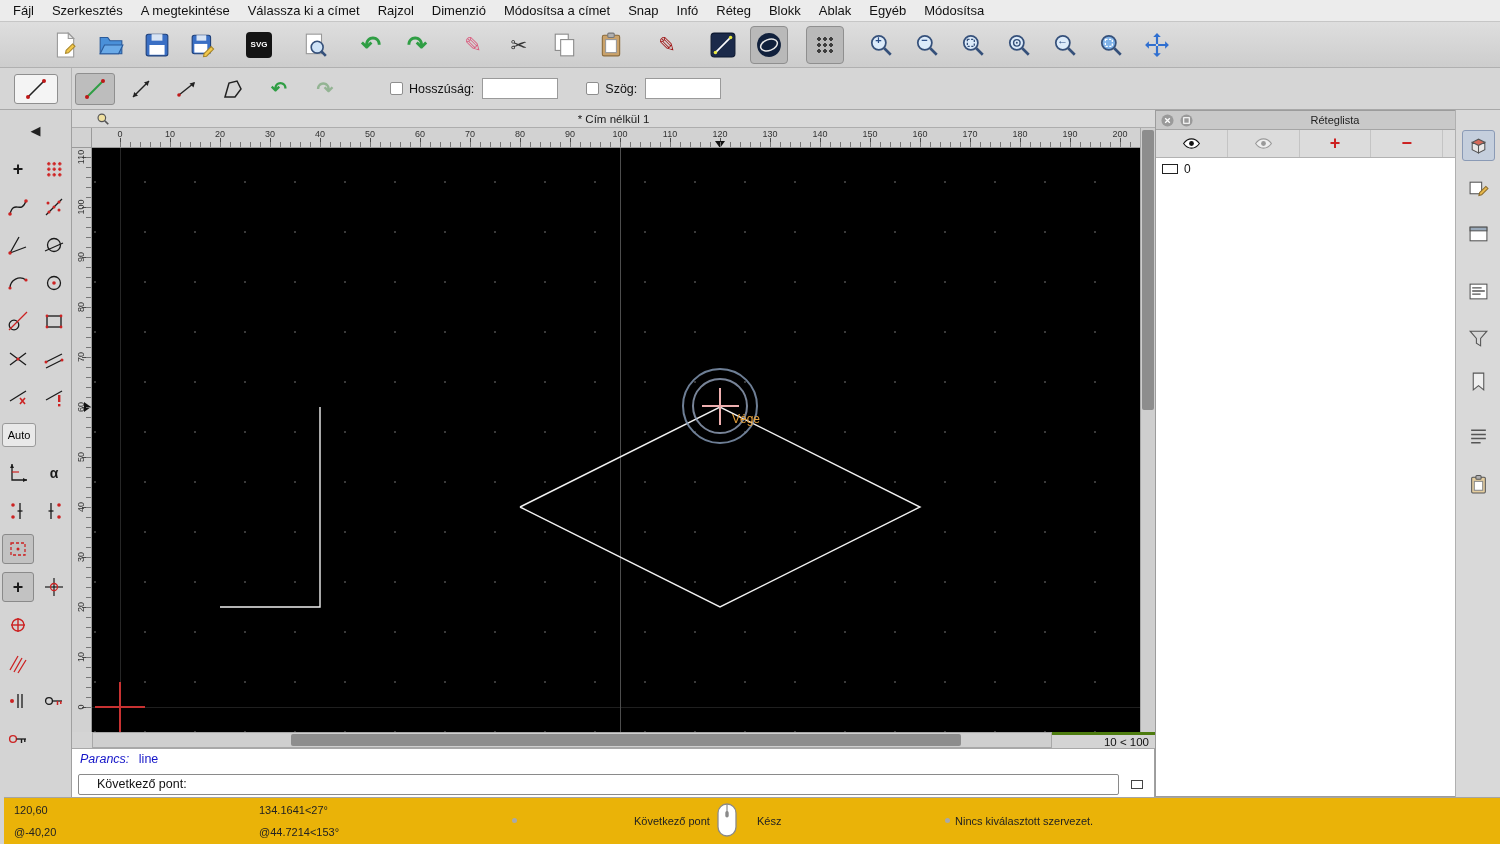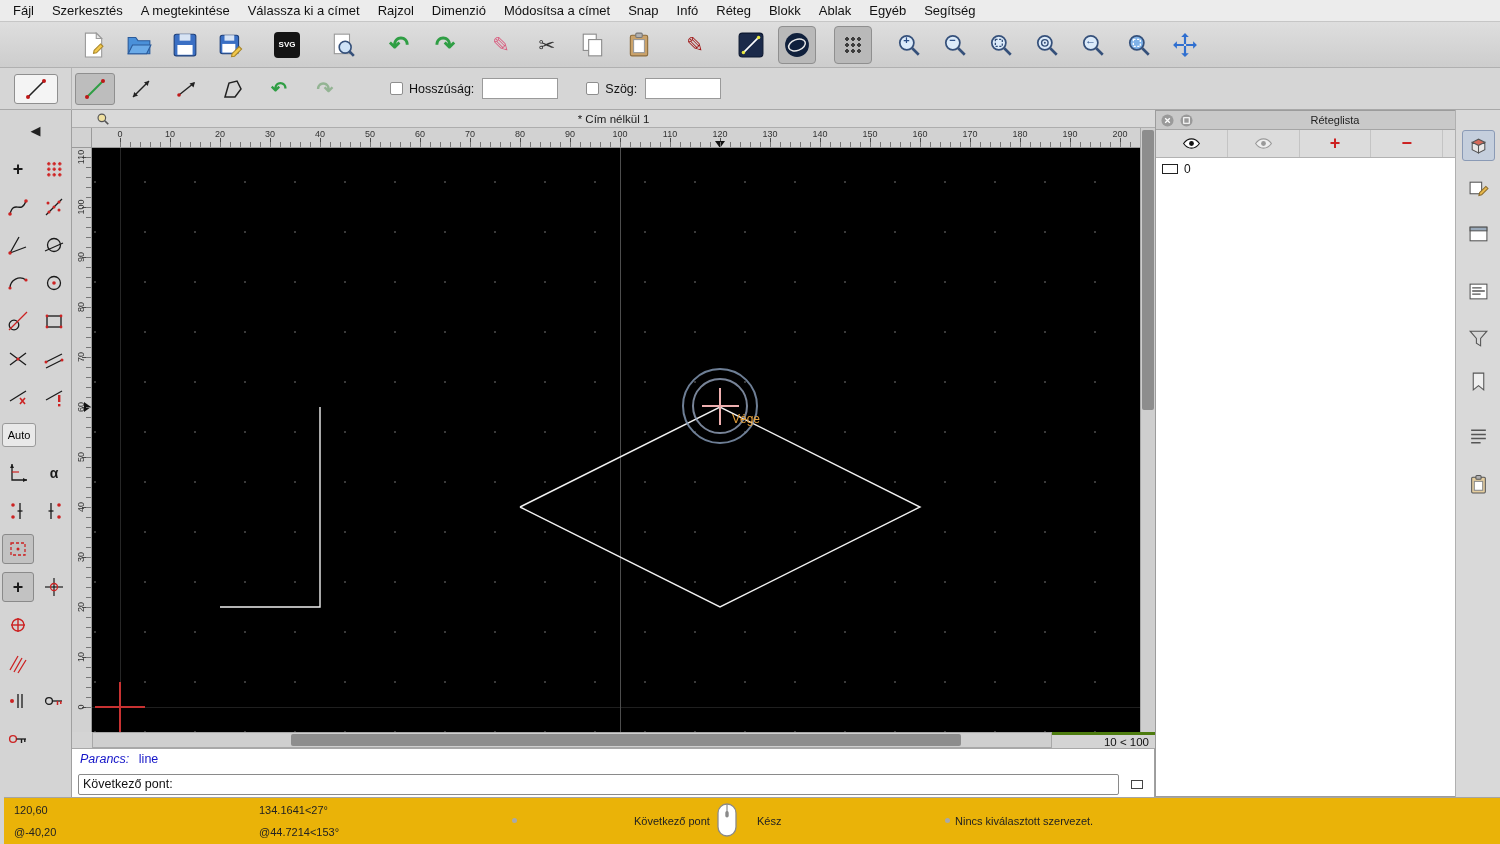--- a/index.html
+++ b/index.html
@@ -4,21 +4,21 @@
 <style>
 *{margin:0;padding:0;box-sizing:border-box;font-family:"Liberation Sans",sans-serif}
 body{background:#888}
 #app{position:relative;width:1500px;height:844px;background:#d4d4d4;overflow:hidden}
 
 
 .menubar{position:absolute;left:0;top:0;width:1500px;height:22px;background:#ececec;border-bottom:1px solid #c6c6c6;display:flex;align-items:center;padding-left:4px}
 .mi{padding:0 9px;font-size:13px;color:#111;white-space:nowrap}
 
 
-.toolbar1{position:absolute;left:0;top:22px;width:1500px;height:46px;background:linear-gradient(#dedede,#cdcdcd);border-bottom:1px solid #b0b0b0;display:flex;align-items:center;padding-left:70px}
+.toolbar1{position:absolute;left:0;top:22px;width:1500px;height:46px;background:linear-gradient(#dedede,#cdcdcd);border-bottom:1px solid #b0b0b0;display:flex;align-items:center;padding-left:42px}
 .tb{width:38px;height:38px;margin:0 4px;display:flex;align-items:center;justify-content:center;border-radius:4px;flex:none}
 .tb.pressed{background:#b9b9b9;border:1px solid #8f8f8f}
 .tsp{width:10px;flex:none}
 .g{line-height:1;display:inline-block}
 .g.green{color:#2f9e44;font-size:24px;font-weight:bold}
 .g.greendis{color:#93b493;font-size:20px;font-weight:bold}
 .g.cut{color:#333;font-size:20px}
 .g.pinkpen{color:#d95f80;font-size:21px}
 .g.redpen{color:#a01818;font-size:21px}
 .svgbadge{width:26px;height:26px;background:#141414;border-radius:4px;color:#fff;font-size:8px;font-weight:bold;display:flex;align-items:center;justify-content:center}
@@ -79,21 +79,21 @@
 .gridstatus{position:absolute;left:980px;top:622px;width:103px;height:16px;background:#d4d4d4;border-top:3px solid #4d7c0f;font-size:11.5px;color:#111;text-align:right;padding-right:6px;line-height:15px}
 .vscroll{position:absolute;left:1068px;top:18px;width:15px;height:604px;background:#cfcfcf;border-left:1px solid #a8a8a8}
 .vthumb{position:absolute;left:1px;top:2px;width:12px;height:280px;background:#8d8d8d;border-radius:2px}
 
 
 .cmdarea{position:absolute;left:72px;top:748px;width:1083px;height:49px;background:#fff;border-top:1px solid #a8a8a8;border-right:1px solid #a0a0a0}
 .cmdline{height:22px;padding:3px 0 0 8px;font-size:12.5px}
 .cmdprompt{color:#1515c8;font-style:italic}
 .cmdval{color:#1515c8;margin-left:6px}
 .cmdrow{display:flex;align-items:center;height:26px;padding:0 6px}
-.cmd-input{flex:1;height:21px;border:1px solid #8a8a8a;border-radius:2px;background:#fff;font-size:12.5px;padding:0 4px;color:#111}
+.cmd-input{flex:1;height:21px;border:1px solid #8a8a8a;border-radius:2px;background:#fff;font-size:12.5px;padding:0 18px;color:#111}
 .cmdbtn{width:22px;height:18px;margin-left:7px;display:flex;align-items:center;justify-content:center;flex:none}
 .cmdbtn i{display:block;width:12px;height:9px;border:1.5px solid #444}
 
 
 .layerpanel{position:absolute;left:1155px;top:110px;width:360px;height:687px;background:#fff;border:1px solid #9c9c9c}
 .lphead{height:19px;background:#c9c9c9;border-bottom:1px solid #a5a5a5;position:relative;text-align:center;font-size:11px;color:#222;line-height:18px}
 .lphead .hic{position:absolute;top:3px}
 .lptools{height:28px;background:#dcdcdc;border-bottom:1px solid #b2b2b2;display:flex}
 .lpt{flex:1;display:flex;align-items:center;justify-content:center;border-right:1px solid #c4c4c4}
 .lpt:last-child{border-right:none}
@@ -128,21 +128,21 @@
     <span class="mi">Válassza ki a címet</span>
     <span class="mi">Rajzol</span>
     <span class="mi">Dimenzió</span>
     <span class="mi">Módosítsa a címet</span>
     <span class="mi">Snap</span>
     <span class="mi">Infó</span>
     <span class="mi">Réteg</span>
     <span class="mi">Blokk</span>
     <span class="mi">Ablak</span>
     <span class="mi">Egyéb</span>
-    <span class="mi">Segítség</span>
+    <span class="mi">Módosítsa</span>
   </div>
 
   <div class="toolbar1">
     <div class="tb">
       <svg width="26" height="26" viewBox="0 0 24 24">
           <path d="M5 1h10l5 5v17H5z" fill="#fff" stroke="#9a9a9a"></path>
           <path d="M15 1v5h5z" fill="#e8e8e8" stroke="#9a9a9a"></path>
           <path d="M13 17l6-6 2.2 2.2-6 6-2.7.5z" fill="#f2c84b" stroke="#a8862a"></path>
         </svg>
     </div>

